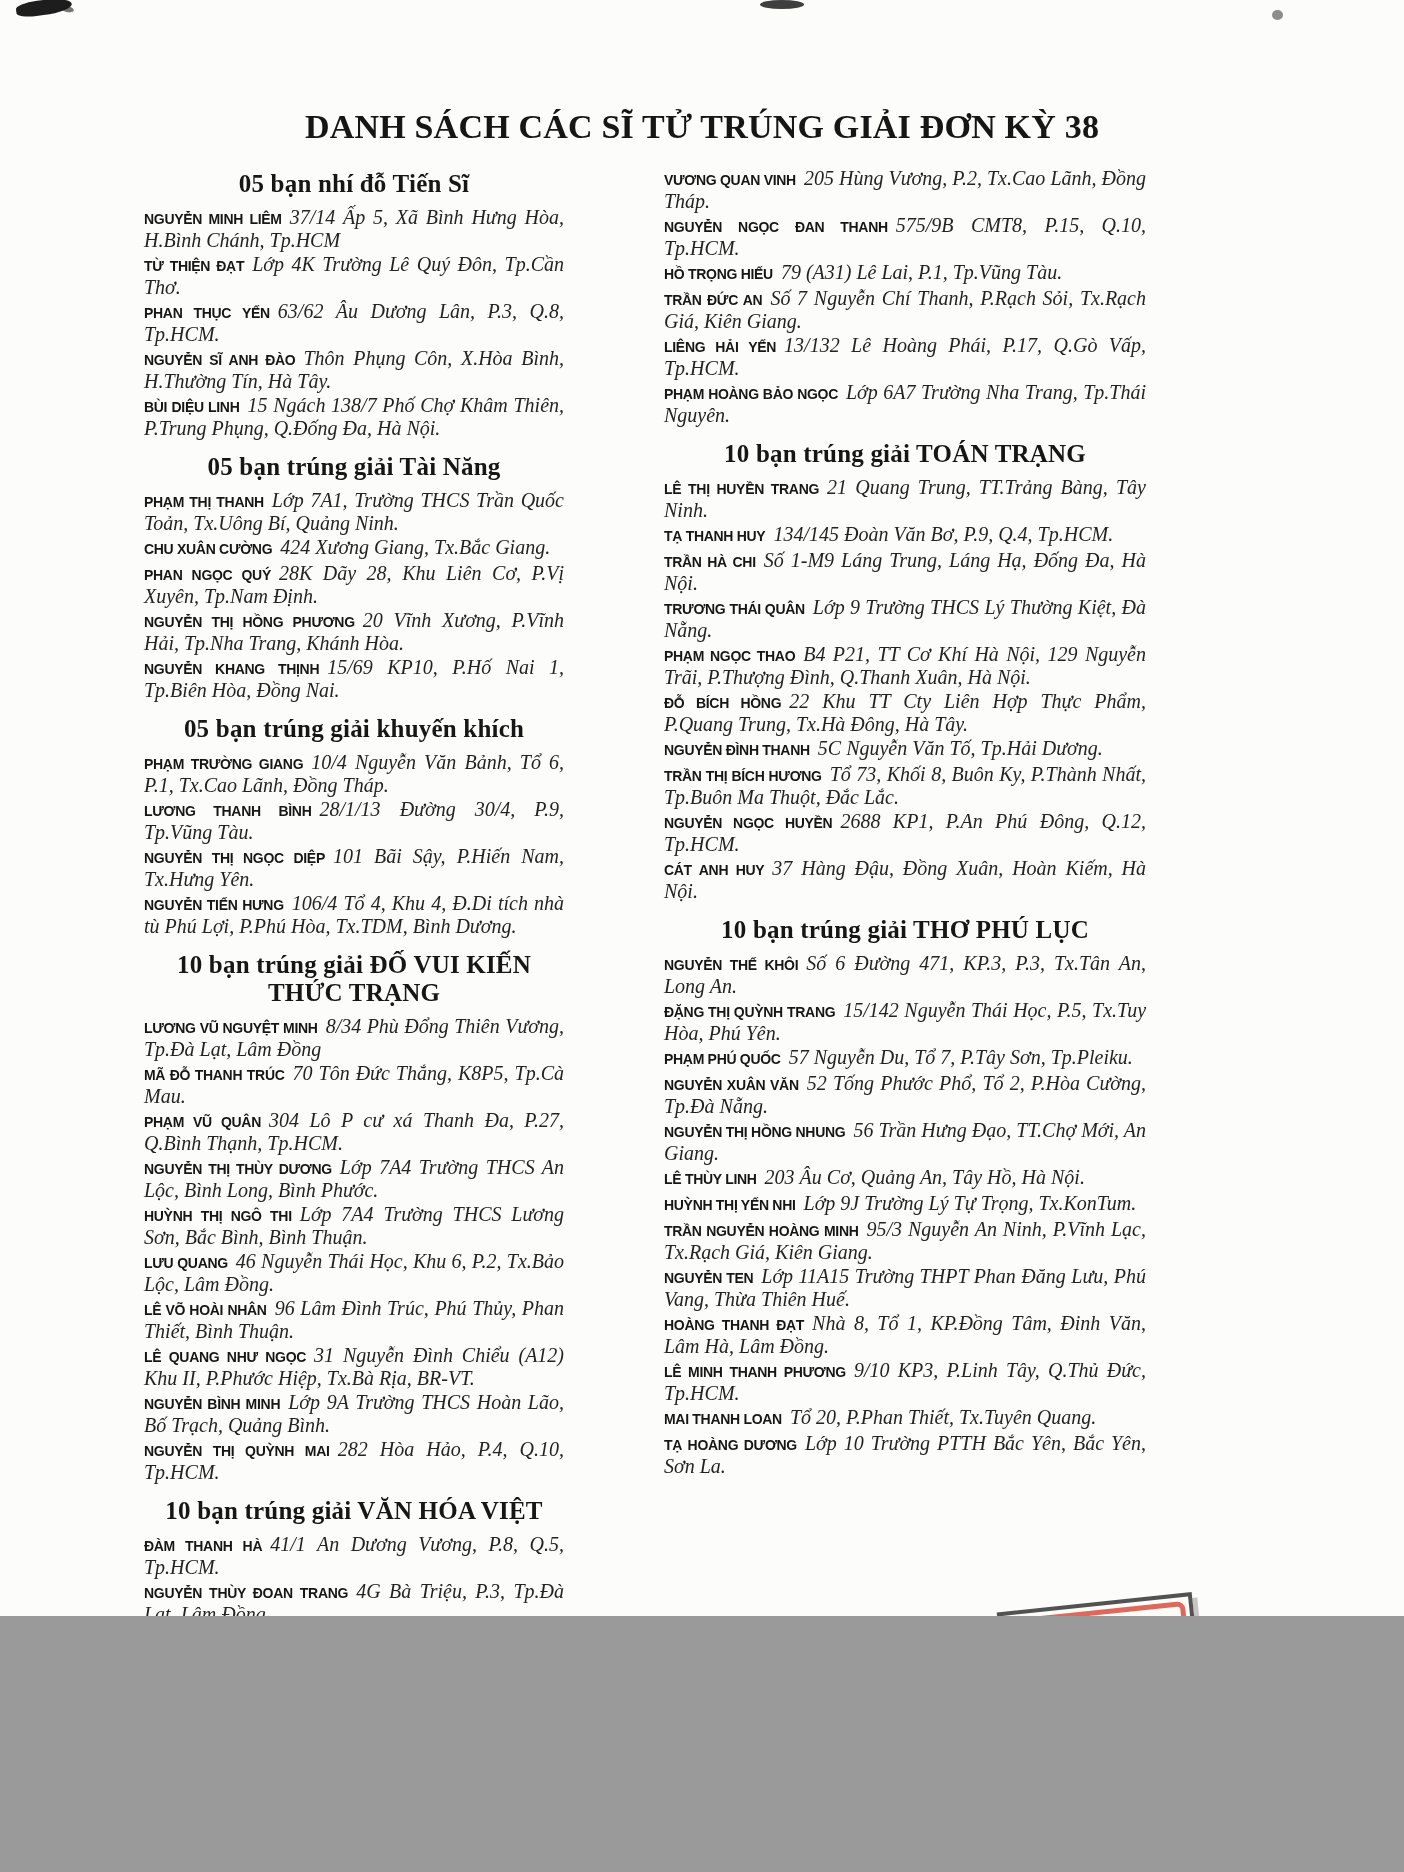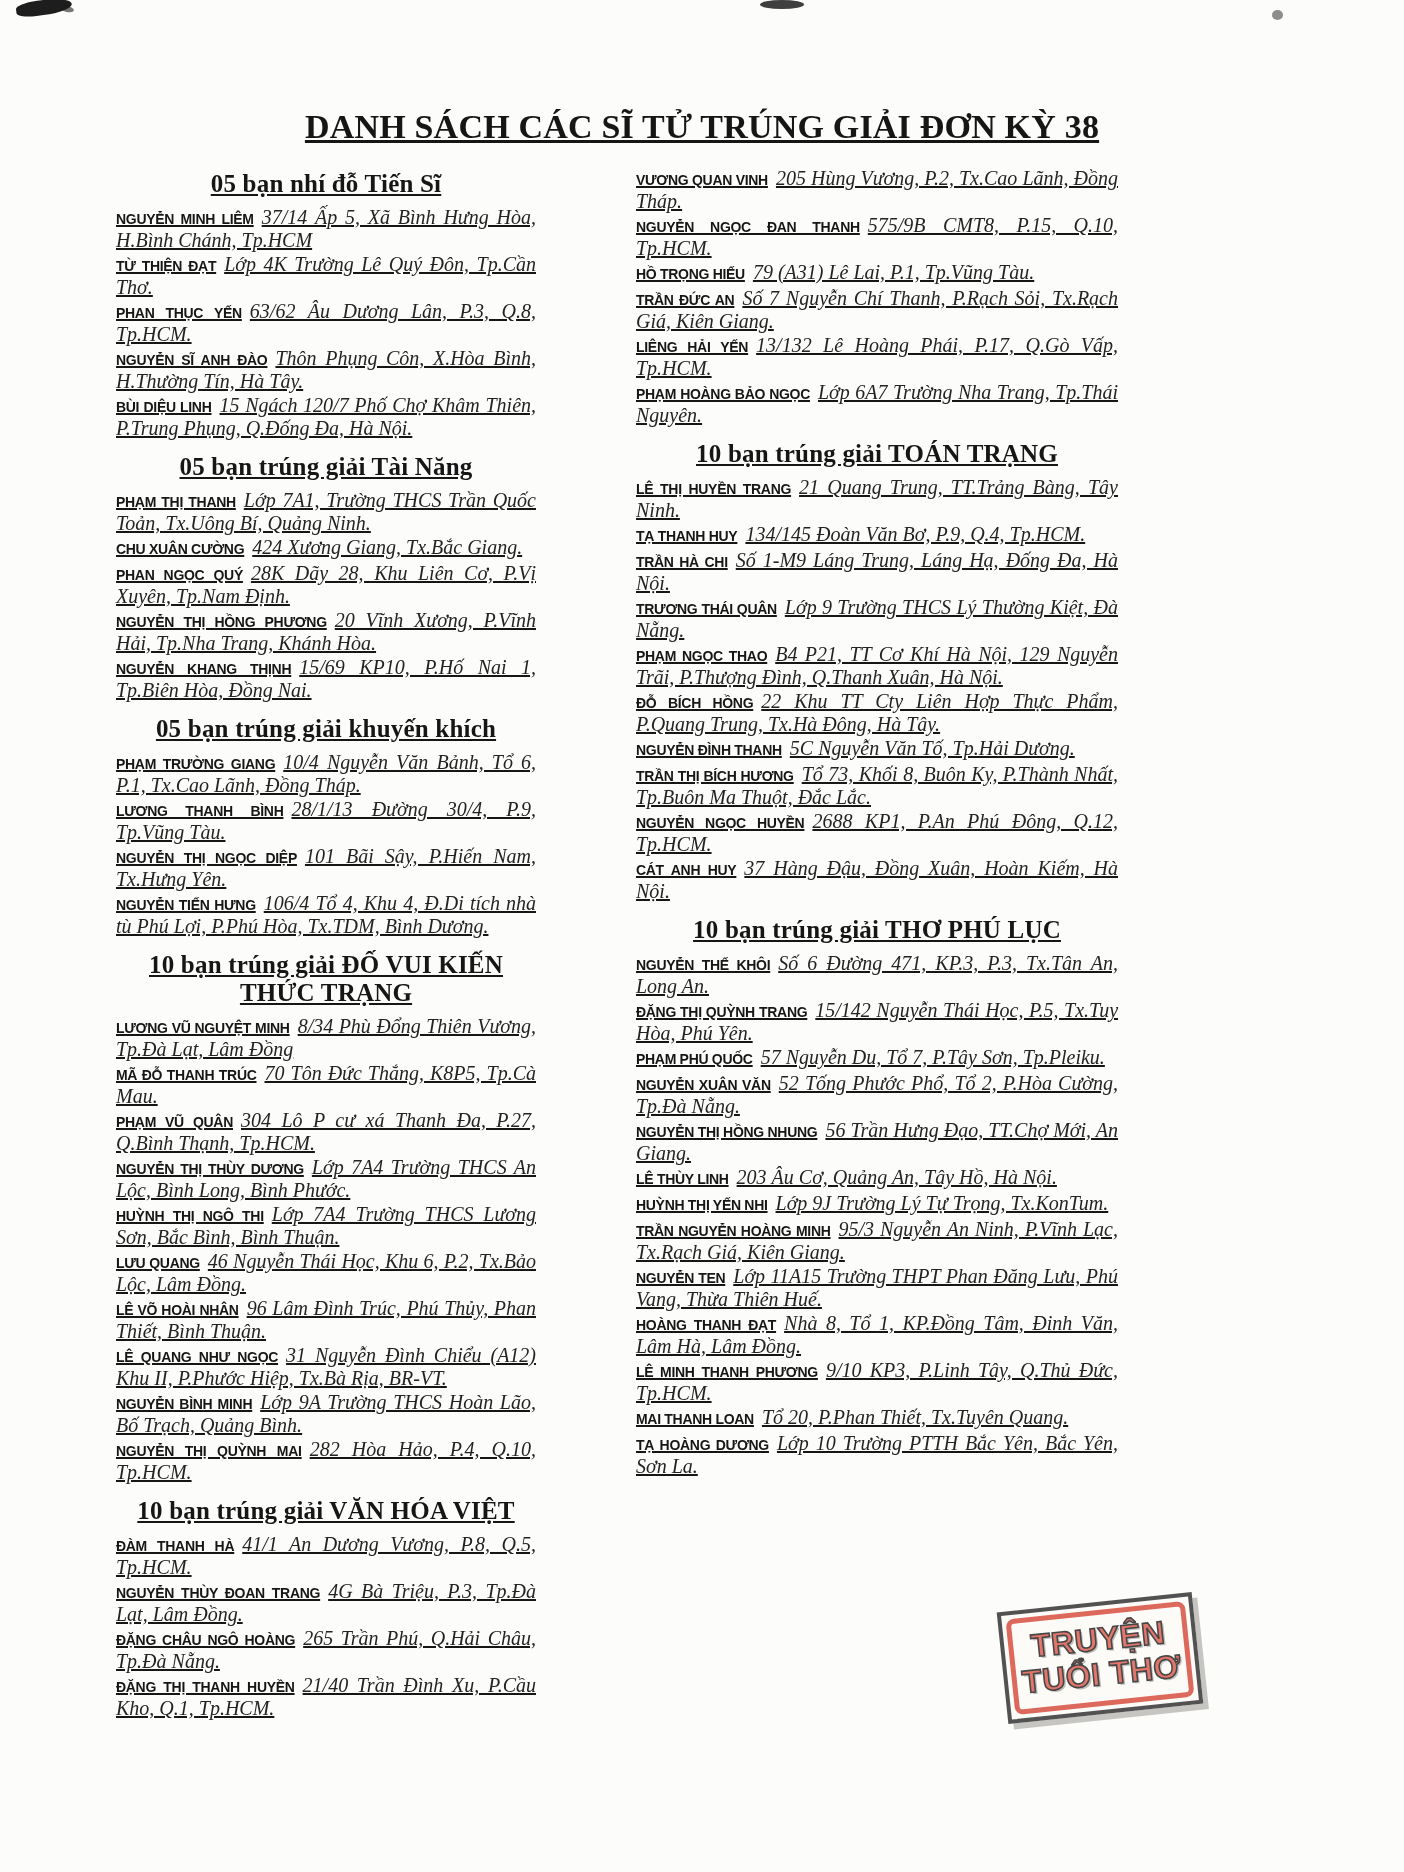--- a/index.html
+++ b/index.html
@@ -1,41 +1,41 @@
 <!DOCTYPE html>
 <html><head>
 <meta charset="utf-8">
 <style>
   html,body{margin:0;padding:0;background:#9a9a9a;}
   .page{
     position:relative;
-    width:1404px;height:1872px;
+    width:1404px;height:1616px;
     margin:0 auto;
     background:#fcfcfa;
     overflow:hidden;
     color:#161616;
     font-family:"Liberation Serif",serif;
-    text-decoration:underline;
     -webkit-font-smoothing:antialiased;
   }
   .title{
     margin:0;
     padding-top:108px;
     text-align:center;
     font-size:34px;
     font-weight:bold;
     letter-spacing:0.2px;
     font-family:"Liberation Serif",serif;
   }
   .cols{
     display:grid;
     grid-template-columns:420px 482px;
     column-gap:100px;
     padding:22px 0 0 116px;
     align-items:start;
+    margin-left:28px;
   }
   .section-heading{
     font-size:25px;
     font-weight:bold;
     text-align:center;
     margin:14px 0 9px;
     letter-spacing:0.2px;
   }
   .col > .section-heading:first-child{margin-top:2px;}
   .entry{
@@ -103,21 +103,21 @@
 
   <h1 class="title">DANH SÁCH CÁC SĨ TỬ TRÚNG GIẢI ĐƠN KỲ 38</h1>
 
   <div class="cols">
     <div class="col col-left">
         <h2 class="section-heading">05 bạn nhí đỗ Tiến Sĩ</h2>
         <p class="entry"><b class="name">NGUYỄN MINH LIÊM</b><i class="addr">37/14 Ấp 5, Xã Bình Hưng Hòa, H.Bình Chánh, Tp.HCM</i></p>
         <p class="entry"><b class="name">TỪ THIỆN ĐẠT</b><i class="addr">Lớp 4K Trường Lê Quý Đôn, Tp.Cần Thơ.</i></p>
         <p class="entry"><b class="name">PHAN THỤC YẾN</b><i class="addr">63/62 Âu Dương Lân, P.3, Q.8, Tp.HCM.</i></p>
         <p class="entry"><b class="name">NGUYỄN SĨ ANH ĐÀO</b><i class="addr">Thôn Phụng Côn, X.Hòa Bình, H.Thường Tín, Hà Tây.</i></p>
-        <p class="entry"><b class="name">BÙI DIỆU LINH</b><i class="addr">15 Ngách 120/7 Phố Chợ Khâm Thiên, P.Trung Phụng, Q.Đống Đa, Hà Nội.</i></p>
+        <p class="entry"><b class="name">BÙI DIỆU LINH</b><i class="addr">15 Ngách 138/7 Phố Chợ Khâm Thiên, P.Trung Phụng, Q.Đống Đa, Hà Nội.</i></p>
         <h2 class="section-heading">05 bạn trúng giải Tài Năng</h2>
         <p class="entry"><b class="name">PHẠM THỊ THANH</b><i class="addr">Lớp 7A1, Trường THCS Trần Quốc Toản, Tx.Uông Bí, Quảng Ninh.</i></p>
         <p class="entry"><b class="name">CHU XUÂN CƯỜNG</b><i class="addr">424 Xương Giang, Tx.Bắc Giang.</i></p>
         <p class="entry"><b class="name">PHAN NGỌC QUÝ</b><i class="addr">28K Dãy 28, Khu Liên Cơ, P.Vị Xuyên, Tp.Nam Định.</i></p>
         <p class="entry"><b class="name">NGUYỄN THỊ HỒNG PHƯƠNG</b><i class="addr">20 Vĩnh Xương, P.Vĩnh Hải, Tp.Nha Trang, Khánh Hòa.</i></p>
         <p class="entry"><b class="name">NGUYỄN KHANG THỊNH</b><i class="addr">15/69 KP10, P.Hố Nai 1, Tp.Biên Hòa, Đồng Nai.</i></p>
         <h2 class="section-heading">05 bạn trúng giải khuyến khích</h2>
         <p class="entry"><b class="name">PHẠM TRƯỜNG GIANG</b><i class="addr">10/4 Nguyễn Văn Bảnh, Tổ 6, P.1, Tx.Cao Lãnh, Đồng Tháp.</i></p>
         <p class="entry"><b class="name">LƯƠNG THANH BÌNH</b><i class="addr">28/1/13 Đường 30/4, P.9, Tp.Vũng Tàu.</i></p>
         <p class="entry"><b class="name">NGUYỄN THỊ NGỌC DIỆP</b><i class="addr">101 Bãi Sậy, P.Hiến Nam, Tx.Hưng Yên.</i></p>

